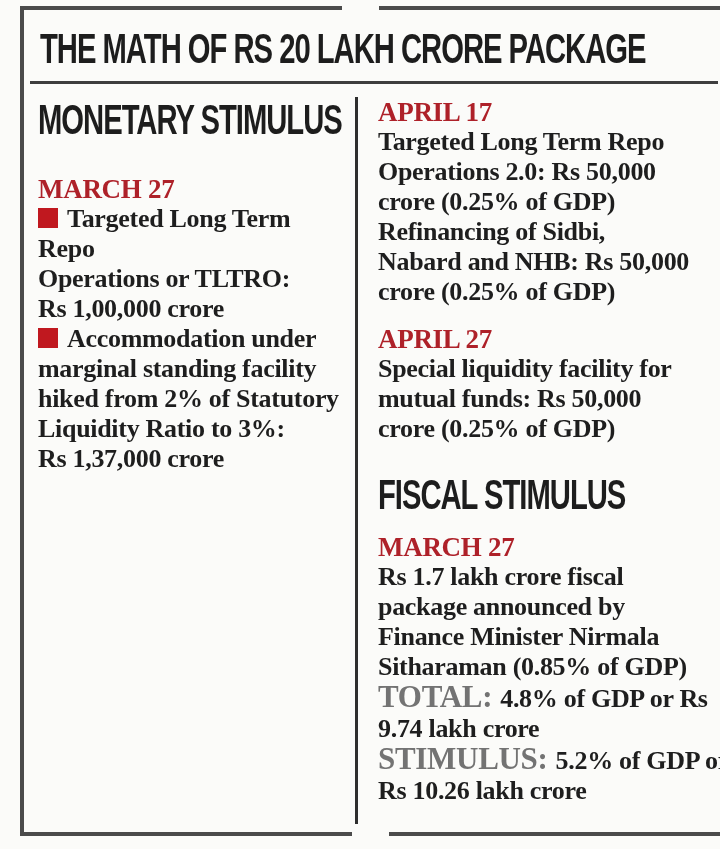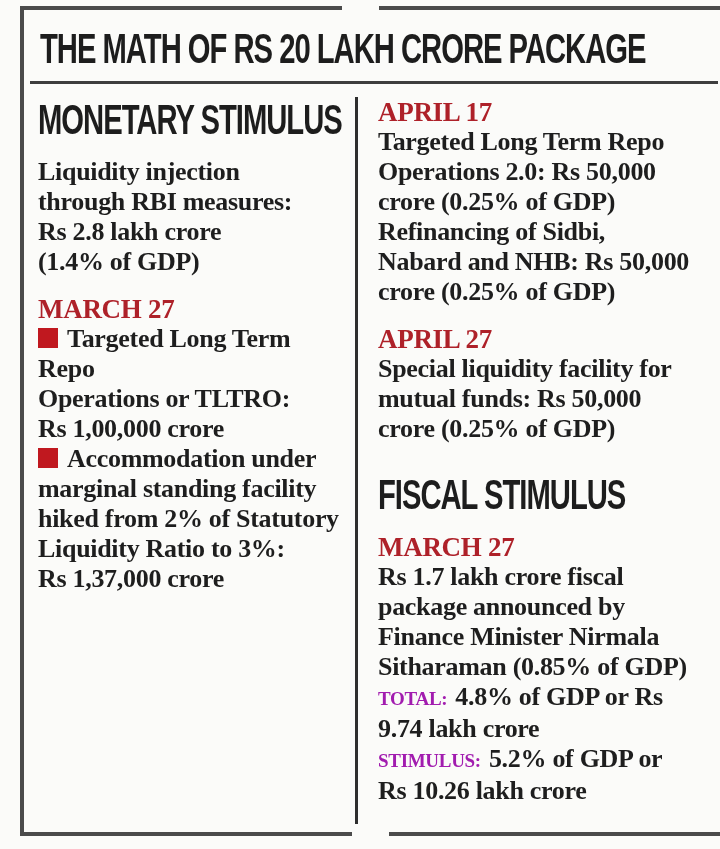--- a/index.html
+++ b/index.html
@@ -108,22 +108,22 @@
   }
   .bullet-text { white-space: pre-line; }
   .total-row {
     font-weight: 700;
     font-size: 26px;
     line-height: 30px;
     letter-spacing: -0.3px;
     color: #1e1e1e;
   }
   .total-label {
-    color: #a21caf;
-    font-size: 19px;
+    color: #737373;
+    font-size: 31px;
     margin-right: 8px;
   }
   .inline-body { white-space: pre-line; }
 </style>
 </head>
 <body>
 
 <div class="frame">
   <div class="border-gap top"></div>
   <div class="border-gap bottom"></div>
@@ -131,24 +131,20 @@
   <div class="page-title">THE MATH OF RS 20 LAKH CRORE PACKAGE</div>
   <div class="title-rule"></div>
 
   <div class="columns">
 
     <div class="col-left">
       <div class="col-heading">MONETARY STIMULUS</div>
       <div class="heading-gap"></div>
 
       <div class="section first">
-        <div class="body-text">Liquidity injection
-through RBI measures:
-Rs 2.8 lakh crore
-(1.4% of GDP)</div>
       </div>
 
       <div class="section">
         <div class="date">MARCH 27</div>
         <div class="bullet-line"><span class="bullet-square"></span><span class="bullet-text">Targeted Long Term Repo
 Operations or TLTRO:
 Rs 1,00,000 crore</span></div>
         <div class="bullet-line"><span class="bullet-square"></span><span class="bullet-text">Accommodation under
 marginal standing facility
 hiked from 2% of Statutory

